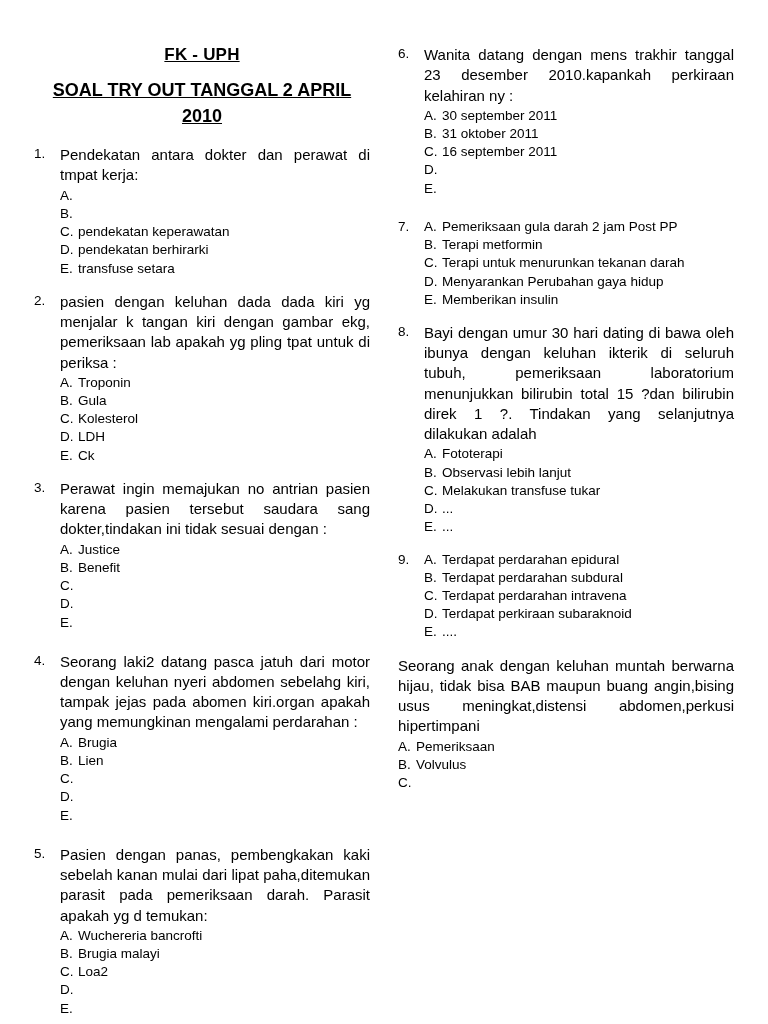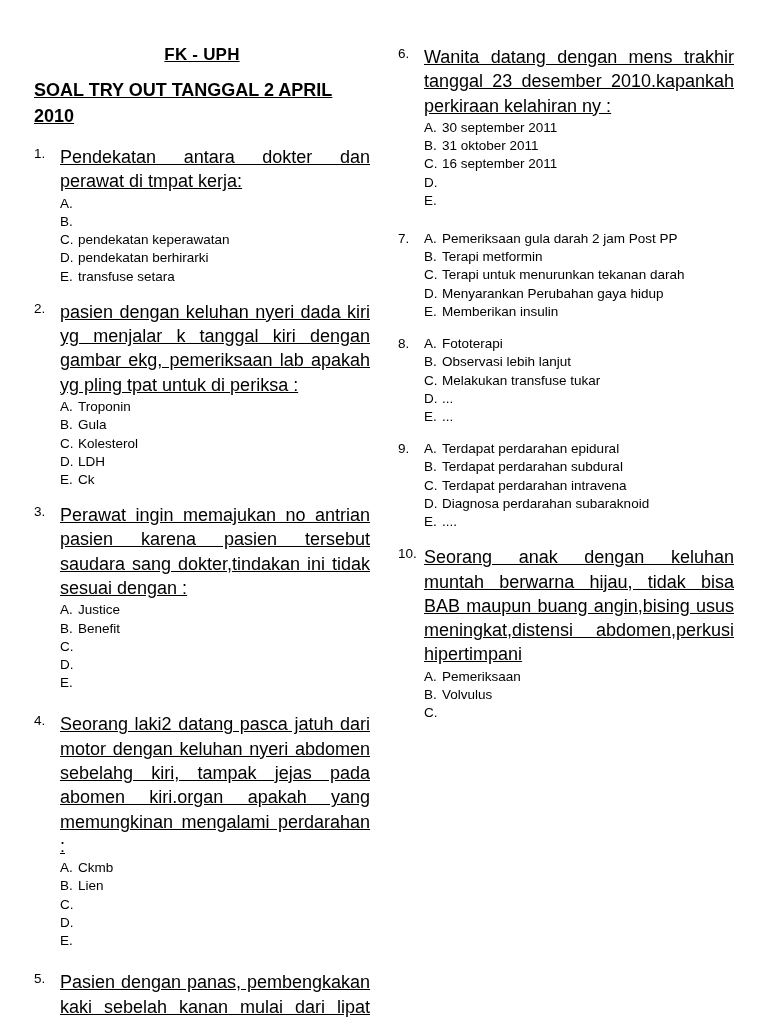--- a/index.html
+++ b/index.html
@@ -36,20 +36,21 @@
   }
   .doc-title {
     text-align: center;
     font-weight: bold;
     font-size: 17px;
     text-decoration: underline;
     margin: 0 0 12px 0;
     letter-spacing: 0.2px;
   }
   .doc-subtitle {
+    text-align: center;
     font-weight: bold;
     font-size: 18px;
     text-decoration: underline;
     line-height: 1.45;
     margin: 0 0 16px 0;
   }
   .qblock {
     display: flex;
     flex-direction: row;
     margin-bottom: 14px;
@@ -58,26 +59,25 @@
     width: 26px;
     flex: 0 0 26px;
     font-size: 13.5px;
     line-height: 1.35;
   }
   .qbody {
     flex: 1 1 auto;
     min-width: 0;
   }
   .qtext {
-    font-size: 18px;
+    font-size: 15px;
     line-height: 1.35;
     text-align: justify;
     text-justify: inter-word;
     margin: 0 0 1px 0;
-    text-decoration: underline;
   }
   .opts {
     margin: 0;
     padding: 0;
     list-style: none;
   }
   .opt {
     display: flex;
     flex-direction: row;
     font-size: 13.5px;
@@ -127,21 +127,21 @@
                 <span class="opt-letter">E.</span>
                 <span class="opt-text">transfuse setara</span>
               </li>
           </ul>
         </div>
       </div>
 
       <div class="qblock">
         <div class="qnum">2.</div>
         <div class="qbody">
-          <p class="qtext">pasien dengan keluhan nyeri dada kiri yg menjalar k tanggal kiri dengan gambar ekg, pemeriksaan lab apakah yg pling tpat untuk di periksa :</p>
+          <p class="qtext">pasien dengan keluhan dada dada kiri yg menjalar k tangan kiri dengan gambar ekg, pemeriksaan lab apakah yg pling tpat untuk di periksa :</p>
           <ul class="opts">
             <li class="opt">
                 <span class="opt-letter">A.</span>
                 <span class="opt-text">Troponin</span>
               </li>
             <li class="opt">
                 <span class="opt-letter">B.</span>
                 <span class="opt-text">Gula</span>
               </li>
             <li class="opt">
@@ -191,21 +191,21 @@
 
       <div class="spacer-sm"></div>
 
       <div class="qblock">
         <div class="qnum">4.</div>
         <div class="qbody">
           <p class="qtext">Seorang laki2 datang pasca jatuh dari motor dengan keluhan nyeri abdomen sebelahg kiri, tampak jejas pada abomen kiri.organ apakah yang memungkinan mengalami perdarahan :</p>
           <ul class="opts">
             <li class="opt">
                 <span class="opt-letter">A.</span>
-                <span class="opt-text">Ckmb</span>
+                <span class="opt-text">Brugia</span>
               </li>
             <li class="opt">
                 <span class="opt-letter">B.</span>
                 <span class="opt-text">Lien</span>
               </li>
             <li class="opt">
                 <span class="opt-letter">C.</span>
                 <span class="opt-text"></span>
               </li>
             <li class="opt">
@@ -309,20 +309,21 @@
                 <span class="opt-letter">E.</span>
                 <span class="opt-text">Memberikan insulin</span>
               </li>
           </ul>
         </div>
       </div>
 
       <div class="qblock">
         <div class="qnum">8.</div>
         <div class="qbody">
+          <p class="qtext">Bayi dengan umur 30 hari dating di bawa oleh ibunya dengan keluhan ikterik di seluruh tubuh, pemeriksaan laboratorium menunjukkan bilirubin total 15 ?dan bilirubin direk 1 ?. Tindakan yang selanjutnya dilakukan adalah</p>
           <ul class="opts">
             <li class="opt">
                 <span class="opt-letter">A.</span>
                 <span class="opt-text">Fototerapi</span>
               </li>
             <li class="opt">
                 <span class="opt-letter">B.</span>
                 <span class="opt-text">Observasi lebih lanjut</span>
               </li>
             <li class="opt">
@@ -352,32 +353,31 @@
             <li class="opt">
                 <span class="opt-letter">B.</span>
                 <span class="opt-text">Terdapat perdarahan subdural</span>
               </li>
             <li class="opt">
                 <span class="opt-letter">C.</span>
                 <span class="opt-text">Terdapat perdarahan intravena</span>
               </li>
             <li class="opt">
                 <span class="opt-letter">D.</span>
-                <span class="opt-text">Diagnosa perdarahan subaraknoid</span>
+                <span class="opt-text">Terdapat perkiraan subaraknoid</span>
               </li>
             <li class="opt">
                 <span class="opt-letter">E.</span>
                 <span class="opt-text">....</span>
               </li>
           </ul>
         </div>
       </div>
 
       <div class="qblock">
-        <div class="qnum">10.</div>
         <div class="qbody">
           <p class="qtext">Seorang anak dengan keluhan muntah berwarna hijau, tidak bisa BAB maupun buang angin,bising usus meningkat,distensi abdomen,perkusi hipertimpani</p>
           <ul class="opts">
             <li class="opt">
                 <span class="opt-letter">A.</span>
                 <span class="opt-text">Pemeriksaan</span>
               </li>
             <li class="opt">
                 <span class="opt-letter">B.</span>
                 <span class="opt-text">Volvulus</span>

